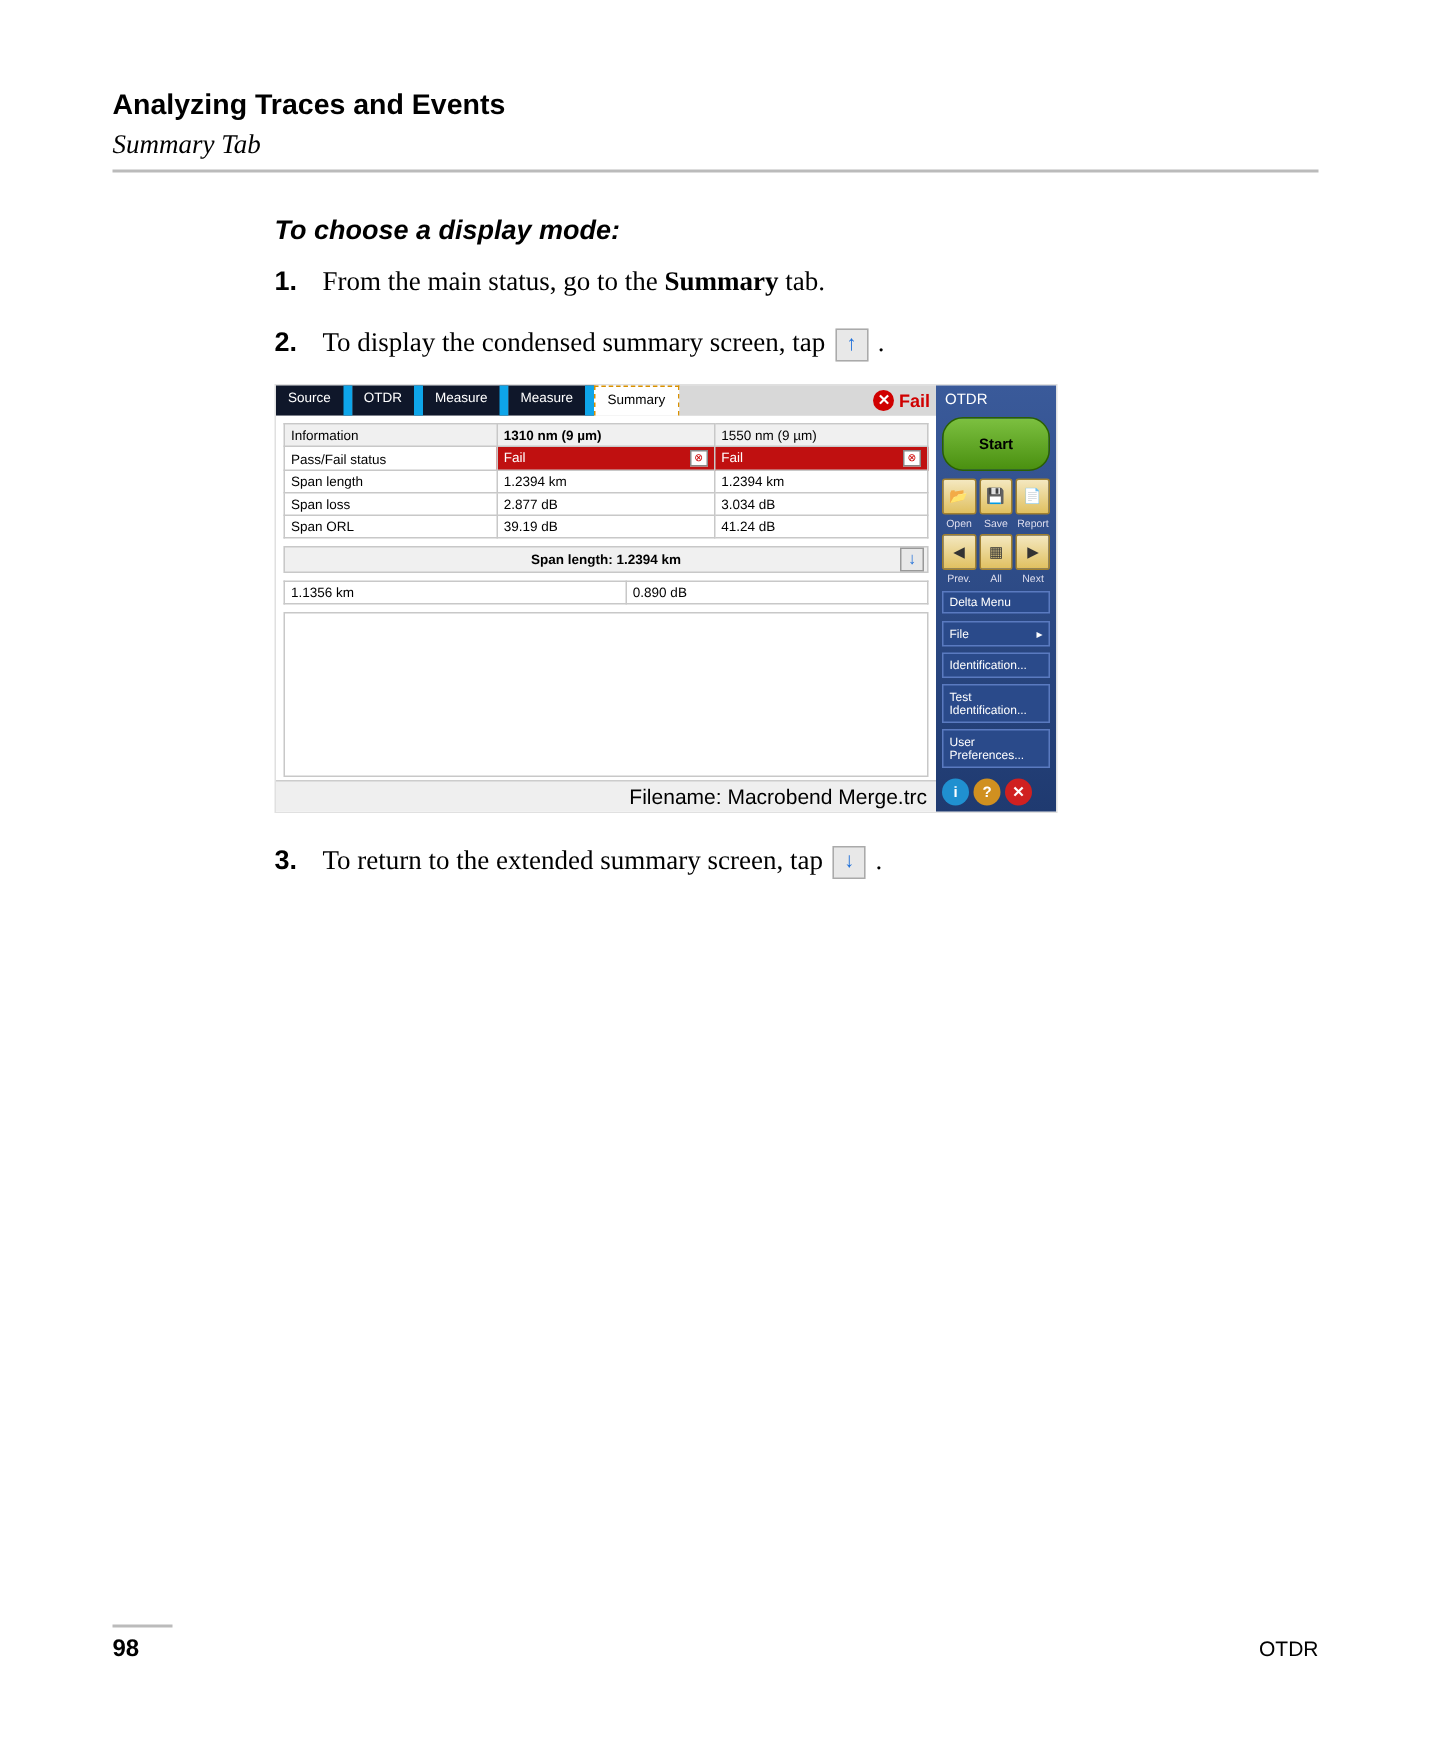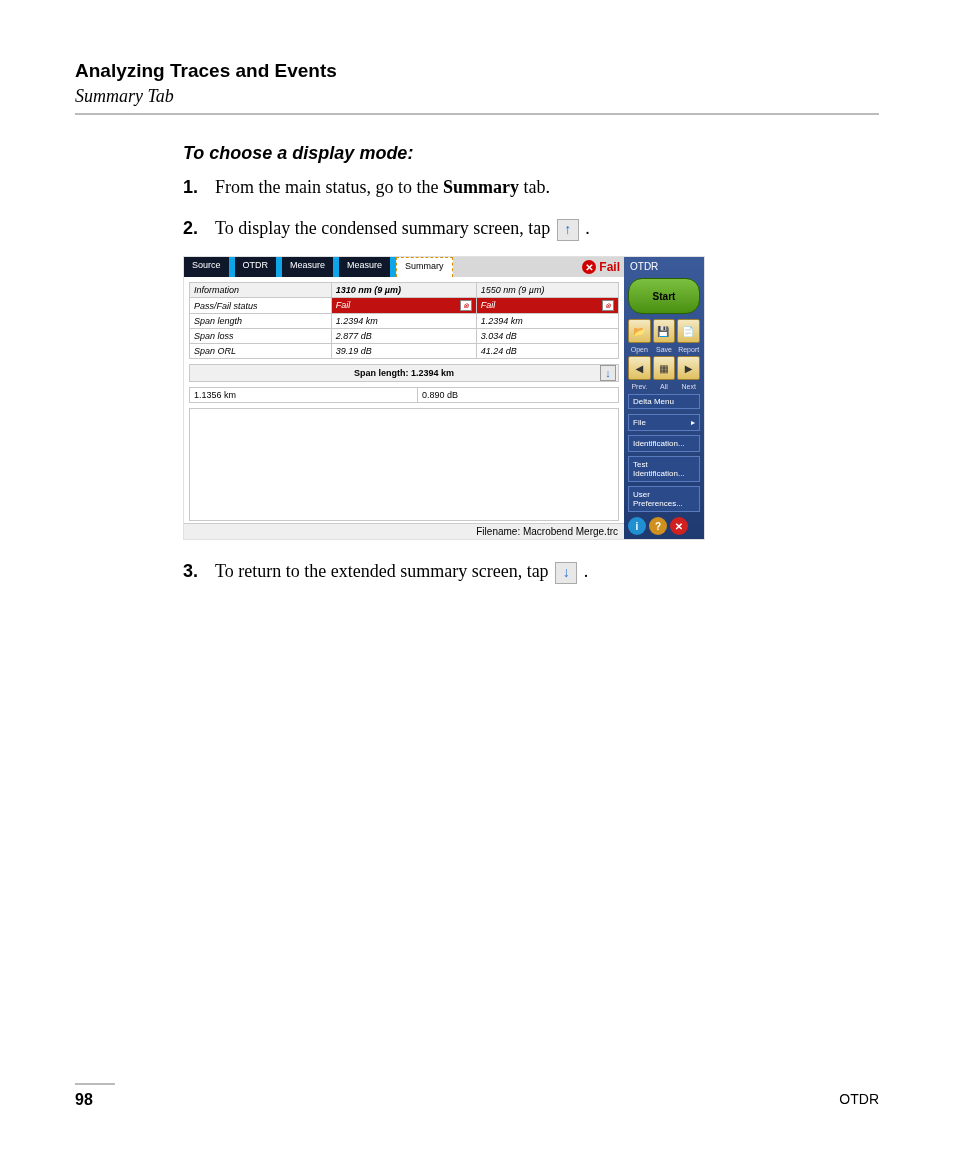--- a/index.html
+++ b/index.html
@@ -22,34 +22,34 @@
   .shot-left { flex: 1; background: #fff; display: flex; flex-direction: column; }
   .shot-right { width: 80px; background: linear-gradient(#3a5a9a, #1f3a70); color: #fff; display: flex; flex-direction: column; padding: 2px; gap: 2px; }
 
   .tabs { display: flex; background: #d8d8d8; height: 20px; font-size: 9px; }
   .tab { padding: 3px 8px; background: #0f172a; color: #fff; border-right: 6px solid #0ea5e9; cursor: default; }
   .tab.active { background: #fff; color: #000; border: 1px dashed #d89000; border-bottom: none; }
   .tab-spacer { flex: 1; background: #d8d8d8; display: flex; justify-content: flex-end; align-items: center; padding-right: 4px; }
   .fail-badge { display: flex; align-items: center; gap: 3px; color: #d00000; font-weight: bold; font-size: 12px; }
   .fail-x { width: 14px; height: 14px; background: #d00000; border-radius: 50%; color: #fff; display: flex; align-items: center; justify-content: center; font-size: 10px; }
 
-  .tbl { width: calc(100% - 10px); margin: 5px; border-collapse: collapse; font-size: 9px; font-style: italic; }
+  .tbl { width: calc(100% - 10px); margin: 5px; border-collapse: collapse; font-size: 9px; }
   .tbl th, .tbl td { border: 1px solid #c8c8c8; padding: 2px 4px; text-align: left; }
   .tbl th { background: #f0f0f0; font-weight: normal; }
   .tbl th.bold-h { font-weight: bold; }
   .row-icon { float: right; width: 12px; height: 11px; background: #fff; border: 1px solid #888; font-size: 7px; text-align: center; line-height: 9px; color: #c00; }
 
   .span-bar { display: flex; align-items: center; justify-content: center; font-size: 9px; font-weight: bold; padding: 3px; margin: 0 5px; background: #f0f0f0; border: 1px solid #c8c8c8; position: relative; }
   .span-btn { position: absolute; right: 2px; width: 16px; height: 16px; background: #e8e8e8; border: 1px solid #999; display: flex; align-items: center; justify-content: center; color: #1e6fd9; font-size: 11px; }
 
   .tbl2 { width: calc(100% - 10px); margin: 5px; border-collapse: collapse; font-size: 9px; }
   .tbl2 th, .tbl2 td { border: 1px solid #c8c8c8; padding: 2px 4px; text-align: left; background: #fff; }
   .tbl2 th { background: #f0f0f0; font-weight: normal; }
   .whitebox { flex: 1; background: #fff; margin: 0 5px 2px 5px; border: 1px solid #c8c8c8; min-height: 110px; }
-  .filename-bar { font-size: 10px; text-align: right; padding: 2px 6px; background: #efefef; border-top: 1px solid #ccc; }
+  .filename-bar { font-size: 14px; text-align: right; padding: 2px 6px; background: #efefef; border-top: 1px solid #ccc; }
 
   .side-title { font-size: 10px; padding: 2px 4px; }
   .start-btn { background: linear-gradient(#7cc040, #4a9010); border: 1px solid #2a6000; border-radius: 14px; height: 36px; display: flex; align-items: center; justify-content: center; font-size: 10px; font-weight: bold; color: #000; margin: 2px; }
   .btn-row { display: flex; gap: 2px; margin: 1px 2px; }
   .side-btn { flex: 1; background: linear-gradient(#f4e8c0, #e0c060); border: 1px solid #a08030; border-radius: 2px; height: 22px; display: flex; align-items: center; justify-content: center; font-size: 8px; color: #333; }
   .side-btn.sq { height: 24px; flex-direction: column; }
   .side-btn .ic { font-size: 10px; }
   .btn-lbl-row { display: flex; gap: 2px; margin: 0 2px; }
   .btn-lbl { flex: 1; font-size: 7px; text-align: center; color: #dde; }
   .menu-hdr { background: #2a4a8a; font-size: 8px; padding: 2px 4px; margin: 2px; border: 1px solid #5a7ac0; }

